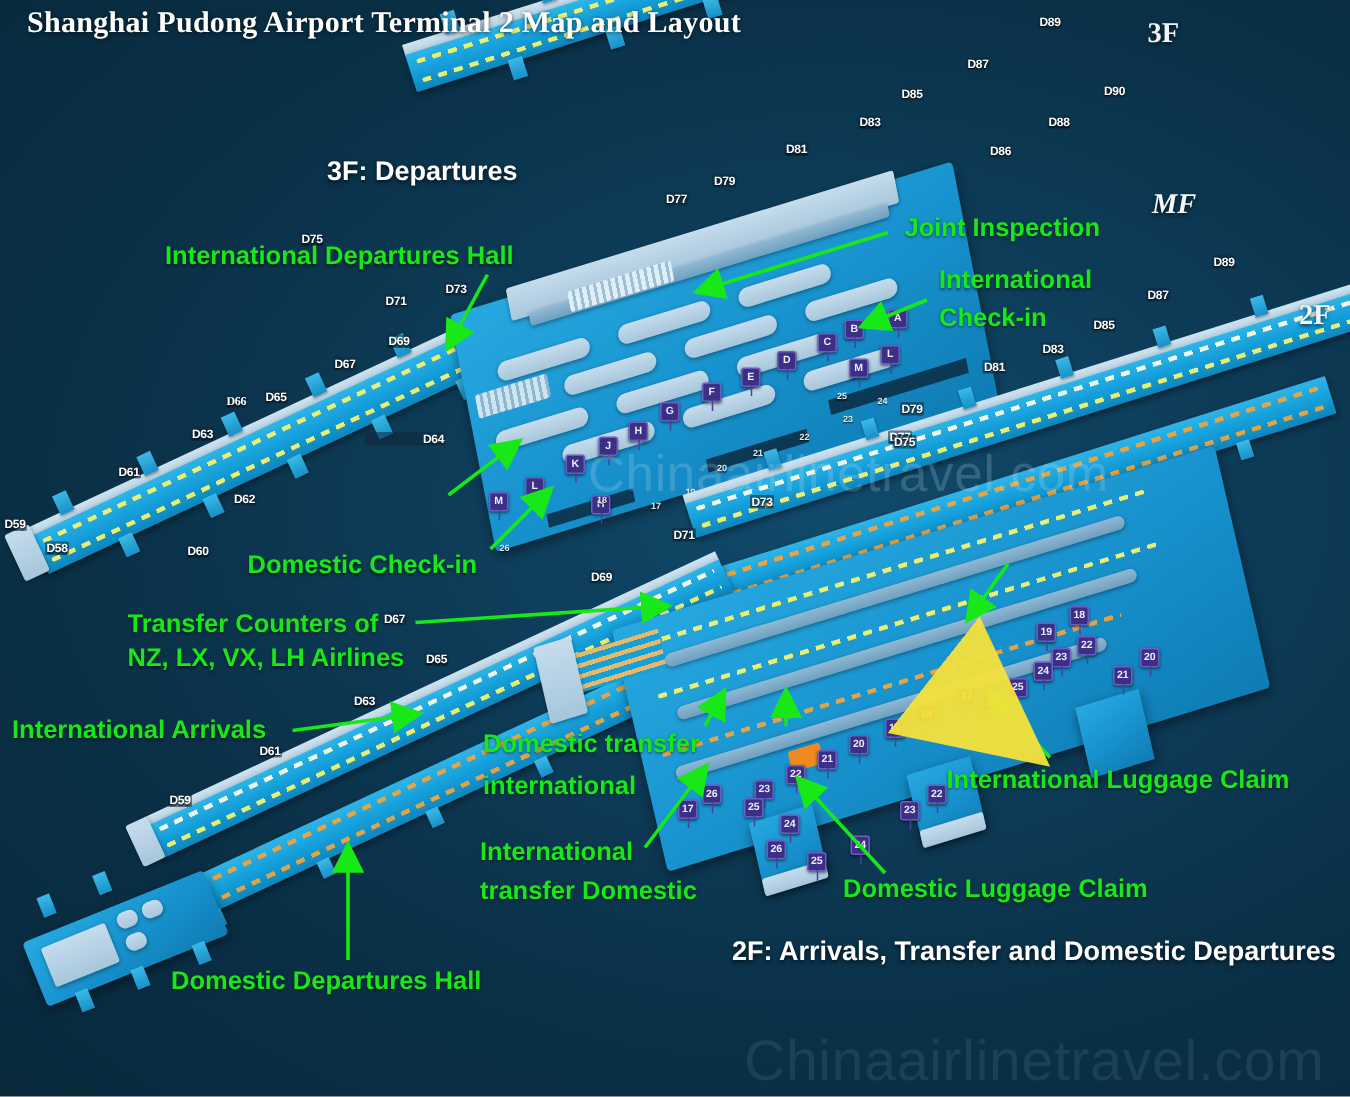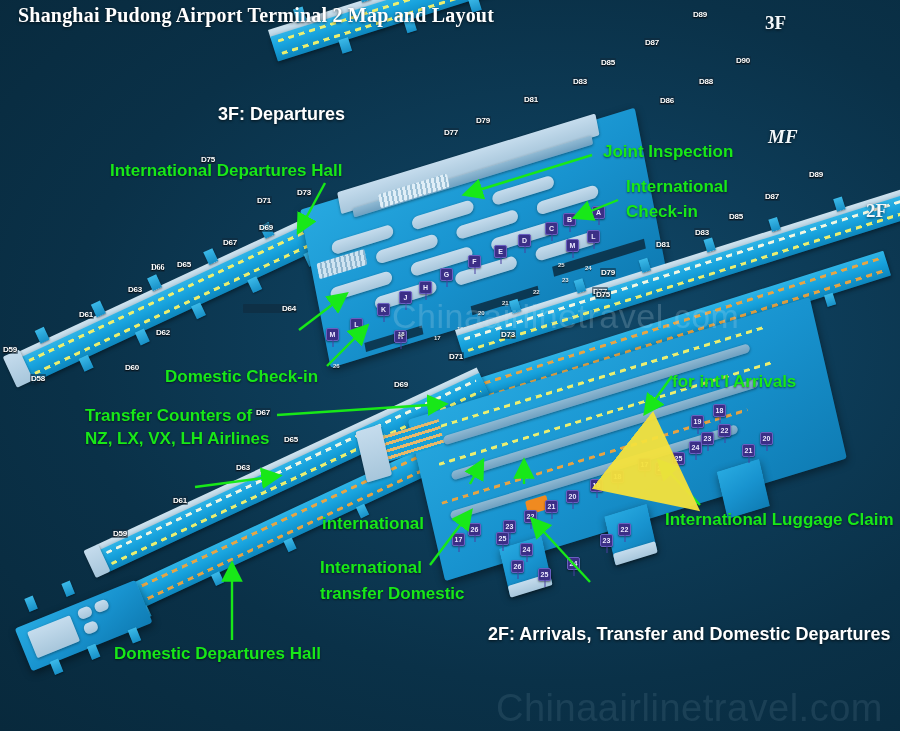--- a/index.html
+++ b/index.html
@@ -165,24 +165,24 @@
   <div class="abs gate" style="left:2px;top:345px;">D59</div>
   <div class="abs gate" style="left:78px;top:310px;">D61</div>
   <div class="abs gate" style="left:127px;top:285px;">D63</div>
   <div class="abs gate" style="left:176px;top:260px;">D65</div>
   <div class="abs gate" style="left:222px;top:238px;">D67</div>
   <div class="abs gate" style="left:258px;top:223px;">D69</div>
   <div class="abs gate" style="left:256px;top:196px;">D71</div>
   <div class="abs gate" style="left:296px;top:188px;">D73</div>
   <div class="abs gate" style="left:200px;top:155px;">D75</div>
 
-  <div class="abs gate" style="left:30px;top:374px;">D58</div>
+  <div class="abs gate" style="left:30px;top:361px;">D58</div>
   <div class="abs gate" style="left:124px;top:363px;">D60</div>
   <div class="abs gate" style="left:155px;top:328px;">D62</div>
-  <div class="abs gate" style="left:243px;top:304px;padding-left:39px;">D64</div>
+  <div class="abs gate" style="left:243px;top:288px;padding-left:39px;">D64</div>
   <div class="abs gate" style="left:150px;top:263px;font-family:Liberation Serif, serif;">D66</div>
 
   <div class="abs" style="left:300px;top:210px;width:350px;height:160px;transform:rotate(-17deg) skewX(-6deg);transform-origin:0 0;">
     <div class="abs floorplate" style="left:0;top:0;width:350px;height:160px;border-radius:3px;"></div>
 
     <div class="abs slab" style="left:40px;top:-6px;width:270px;height:22px;"></div>
     <div class="abs slab-d" style="left:52px;top:14px;width:250px;height:9px;"></div>
 
     <div class="abs slab" style="left:24px;top:40px;width:64px;height:13px;border-radius:7px;"></div>
     <div class="abs slab" style="left:66px;top:62px;width:64px;height:13px;border-radius:7px;"></div>
@@ -410,20 +410,22 @@
   <div class="abs whitelabel" style="left:218px;top:104px;">3F: Departures</div>
   <div class="abs whitelabel" style="left:488px;top:624px;">2F: Arrivals, Transfer and Domestic Departures</div>
 
   <div class="abs greenlabel" style="left:110px;top:160px;">International Departures Hall</div>
   <div class="abs greenlabel" style="left:603px;top:141px;">Joint Inspection</div>
   <div class="abs greenlabel" style="left:626px;top:176px;">International</div>
   <div class="abs greenlabel" style="left:626px;top:201px;">Check-in</div>
   <div class="abs greenlabel" style="left:165px;top:366px;">Domestic Check-in</div>
   <div class="abs greenlabel" style="left:85px;top:428px;">NZ,  LX, VX, LH Airlines</div>
   <div class="abs greenlabel" style="left:85px;top:405px;">Transfer Counters of</div>
-  <div class="abs greenlabel" style="left:672px;top:371px;">for int'l Arrivals</div>
+  <div class="abs greenlabel" style="left:8px;top:476px;">International Arrivals</div>
+  <div class="abs greenlabel" style="left:322px;top:485px;">Domestic transfer</div>
   <div class="abs greenlabel" style="left:322px;top:513px;">international</div>
   <div class="abs greenlabel" style="left:320px;top:557px;">International</div>
   <div class="abs greenlabel" style="left:320px;top:583px;">transfer Domestic</div>
-  <div class="abs greenlabel" style="left:665px;top:509px;text-align:right;">International Luggage Claim</div>
+  <div class="abs greenlabel" style="left:631px;top:509px;text-align:right;">International Luggage Claim</div>
+  <div class="abs greenlabel" style="left:562px;top:582px;">Domestic Luggage Claim</div>
   <div class="abs greenlabel" style="left:114px;top:643px;">Domestic Departures Hall</div>
 
 </div>
 
 </body></html>

